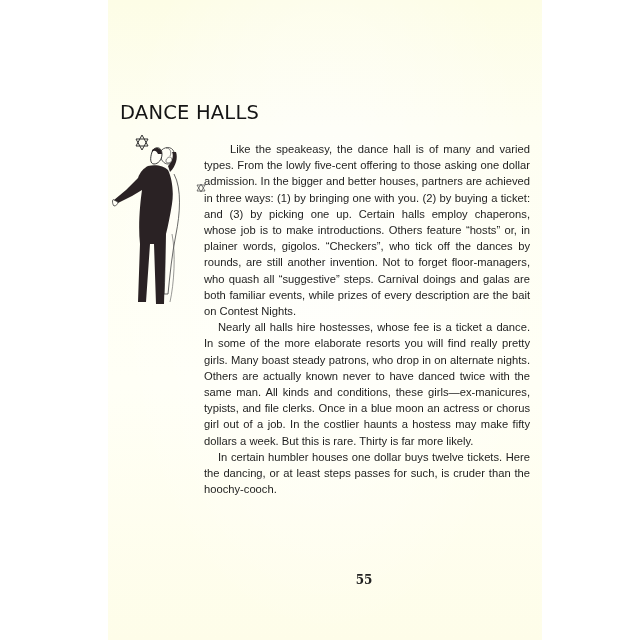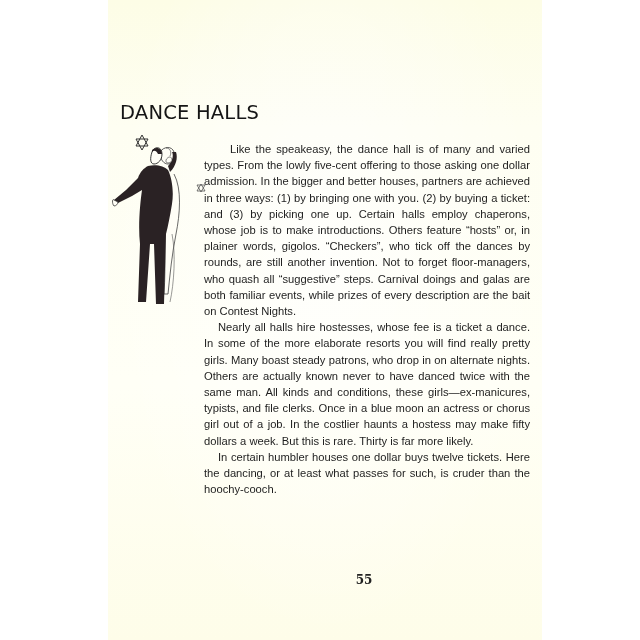--- a/index.html
+++ b/index.html
@@ -71,16 +71,16 @@
 </svg>
 
 <svg class="small-star" viewBox="0 0 10 10" xmlns="http://www.w3.org/2000/svg">
   <polygon points="5,1 9,8 1,8" fill="none" stroke="#555" stroke-width="0.8"></polygon>
   <polygon points="5,9 9,2 1,2" fill="none" stroke="#555" stroke-width="0.8"></polygon>
 </svg>
 
 <div class="body-text">
   <p class="first">Like the speakeasy, the dance hall is of many and varied types. From the lowly five-cent offering to those asking one dollar admission. In the bigger and better houses, partners are achieved in three ways: (1) by bringing one with you. (2) by buying a ticket: and (3) by picking one up. Certain halls employ chaperons, whose job is to make introductions. Others feature “hosts” or, in plainer words, gigolos. “Checkers”, who tick off the dances by rounds, are still another invention. Not to forget floor-managers, who quash all “suggestive” steps. Carnival doings and galas are both familiar events, while prizes of every description are the bait on Contest Nights.</p>
   <p>Nearly all halls hire hostesses, whose fee is a ticket a dance. In some of the more elaborate resorts you will find really pretty girls. Many boast steady patrons, who drop in on alternate nights. Others are actually known never to have danced twice with the same man. All kinds and conditions, these girls—ex-manicures, typists, and file clerks. Once in a blue moon an actress or chorus girl out of a job. In the costlier haunts a hostess may make fifty dollars a week. But this is rare. Thirty is far more likely.</p>
-  <p>In certain humbler houses one dollar buys twelve tickets. Here the dancing, or at least what passes for such, is cruder than the hoochy-cooch.</p>
+  <p>In certain humbler houses one dollar buys twelve tickets. Here the dancing, or at least steps passes for such, is cruder than the hoochy-cooch.</p>
 </div>
 
 <div class="page-number">55</div>
 
 </body></html>

